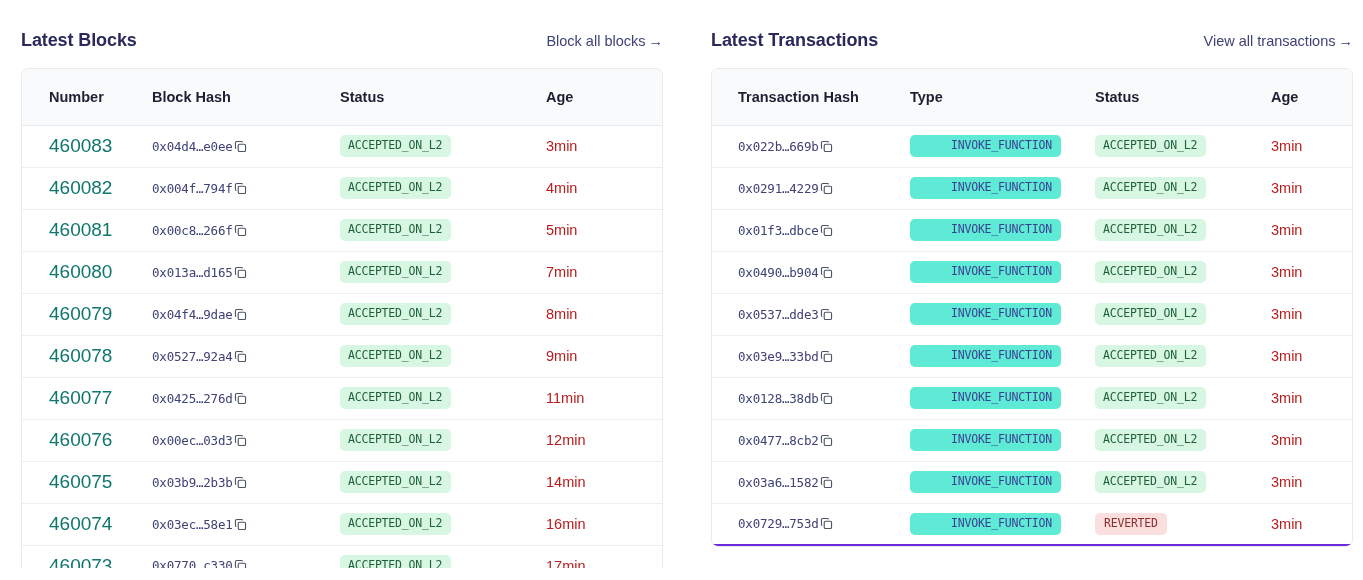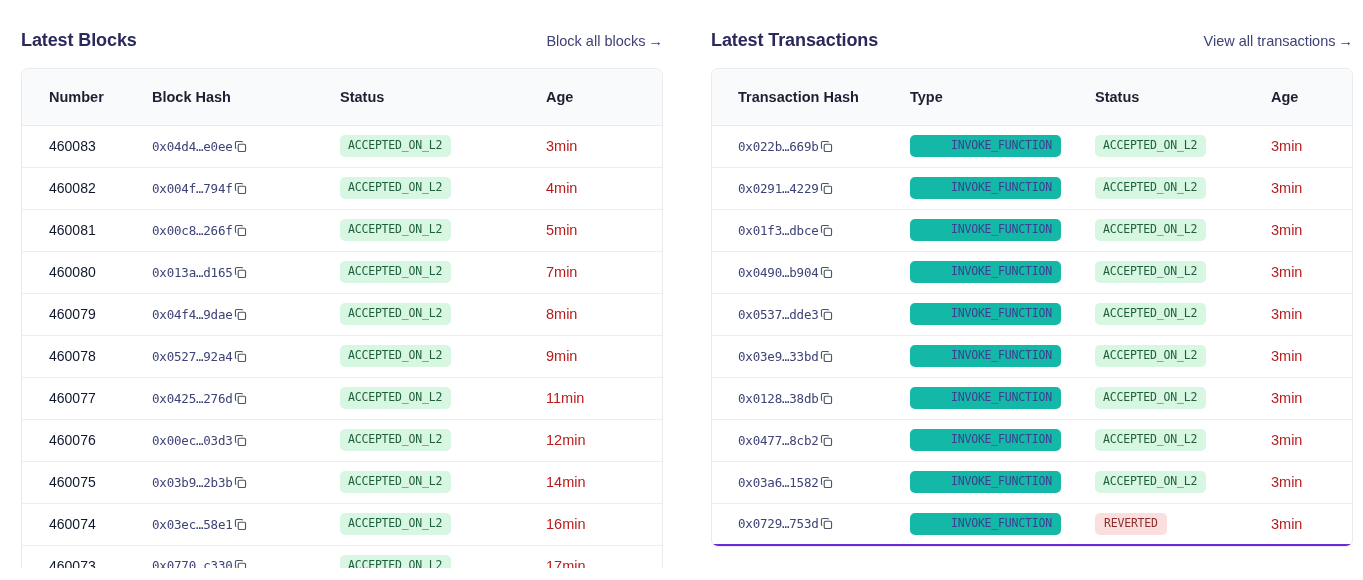--- a/index.html
+++ b/index.html
@@ -104,22 +104,22 @@
   
   .tbl-txs col.c-hash   { width: 198px; }
   .tbl-txs col.c-type   { width: 185px; }
   .tbl-txs col.c-status { width: 176px; }
   .tbl-txs col.c-age    { width: 85px; }
 
   .pad-l { padding-left: 27px !important; }
   .pad-l2 { padding-left: 26px !important; }
 
   .num-link {
-    color: #0f172a;
-    font-size: 14px;
+    color: #0f766e;
+    font-size: 19px;
     text-decoration: none;
   }
 
   .hash-cell {
     display: flex;
     align-items: center;
     gap: 1px;
   }
 
   .hash-link {
@@ -144,21 +144,21 @@
     font-family: "DejaVu Sans Mono", "Liberation Mono", monospace;
     font-size: 11.5px;
     letter-spacing: -0.2px;
     padding: 4px 9px 5px 9px;
     border-radius: 5px;
     line-height: 13px;
     white-space: nowrap;
   }
   .badge.accepted { background: #d7f7e2; color: #1f5f3c; padding-left: 8px; }
   .badge.reverted { background: #fbdfdf; color: #8d2d2d; }
-  .badge.invoke   { background: #14b8a6; color: #3b3f91; padding-left: 41px; }
+  .badge.invoke   { background: #5eead4; color: #3b3f91; padding-left: 41px; }
 
   .age {
     font-size: 14.5px;
     color: #b91c1c;
   }
 </style>
 </head>
 <body>
 
 <div class="page">

